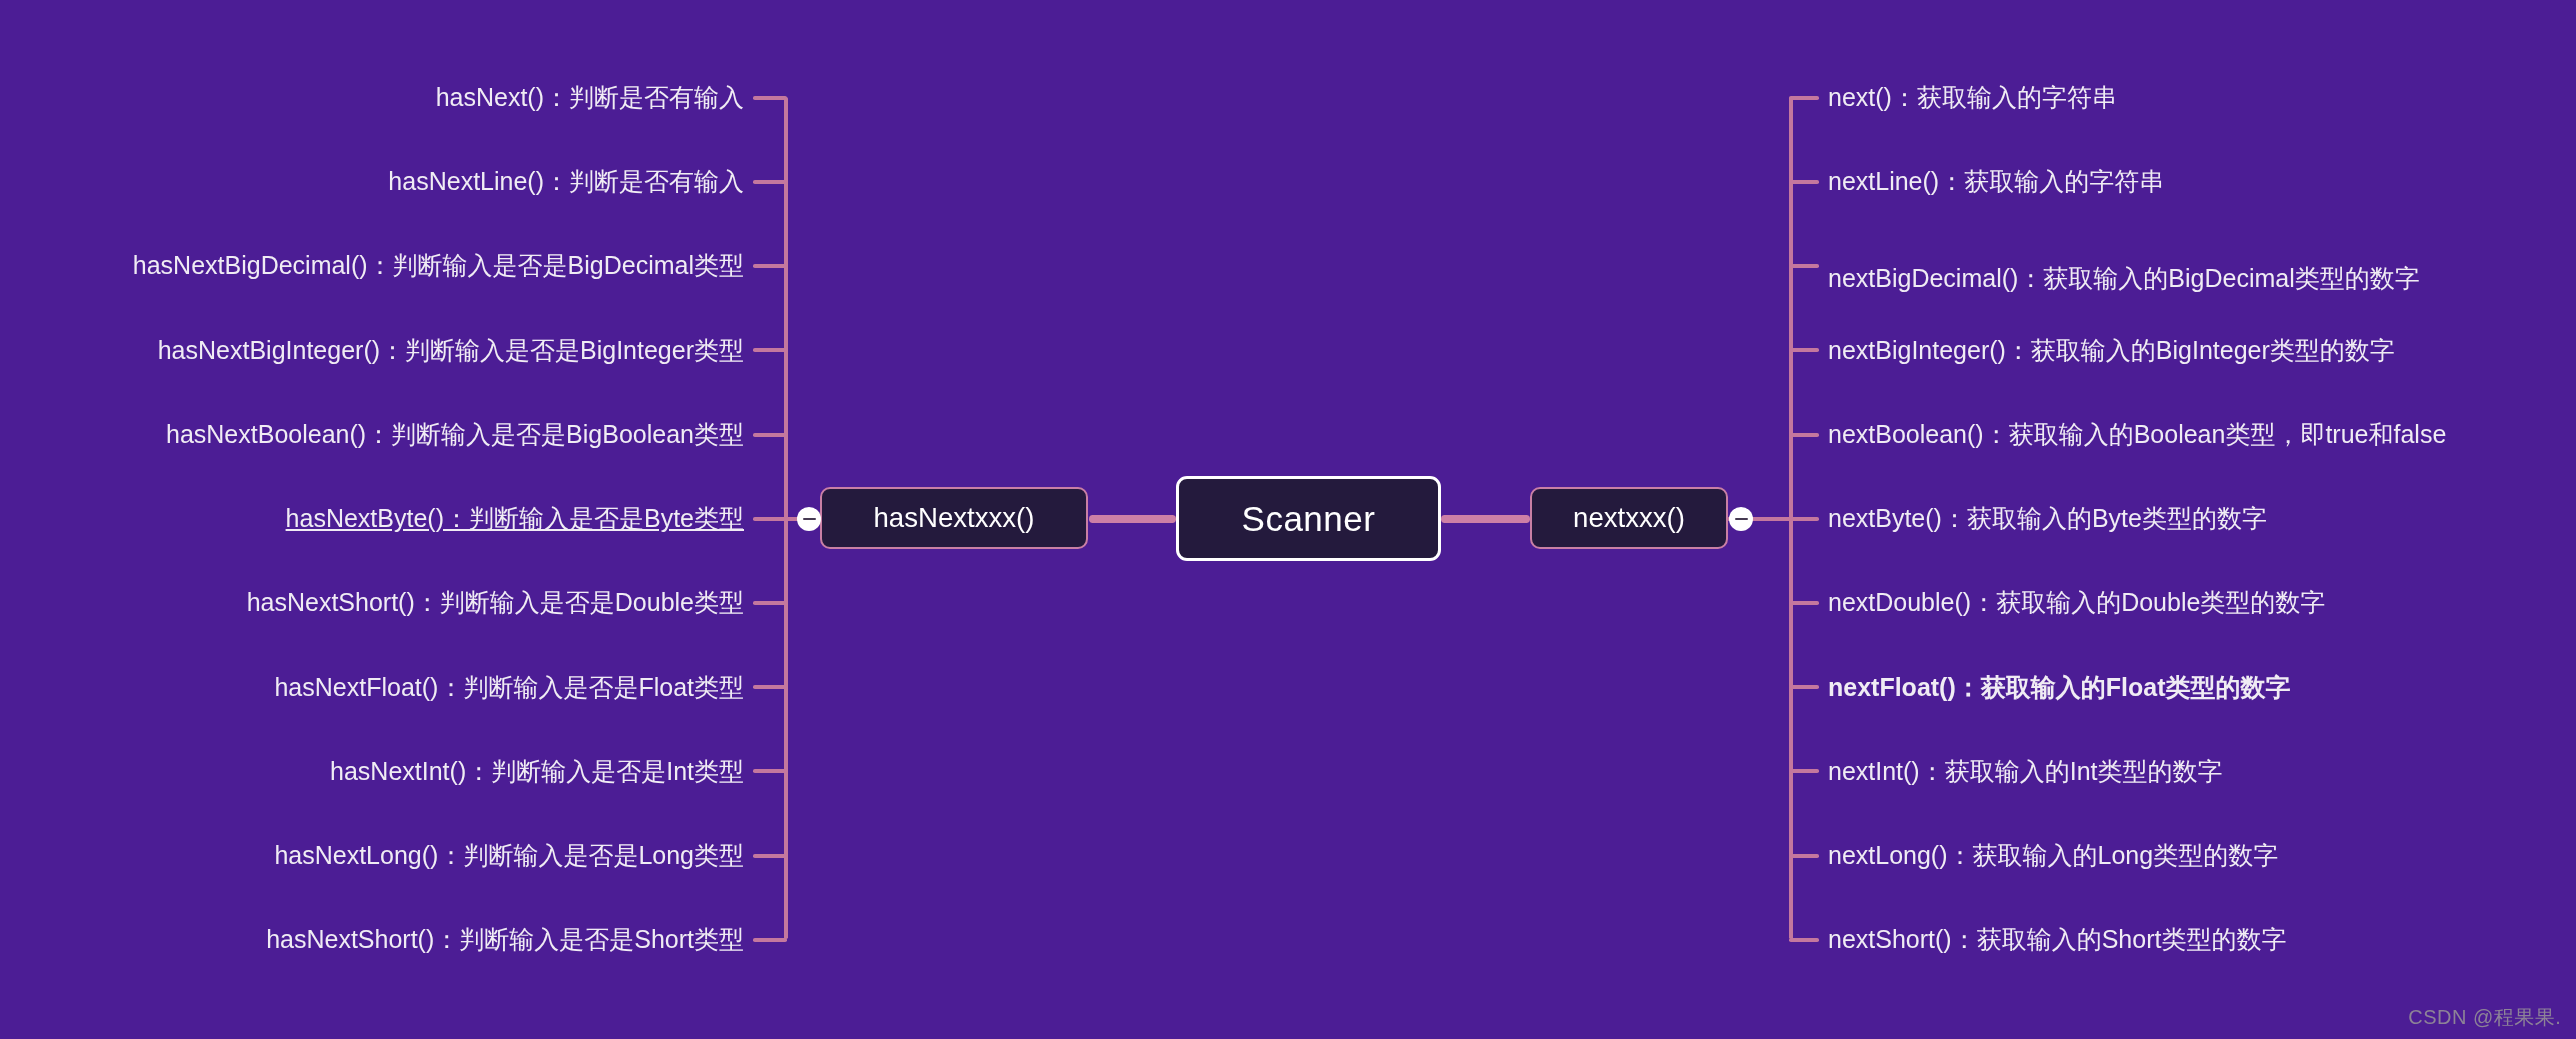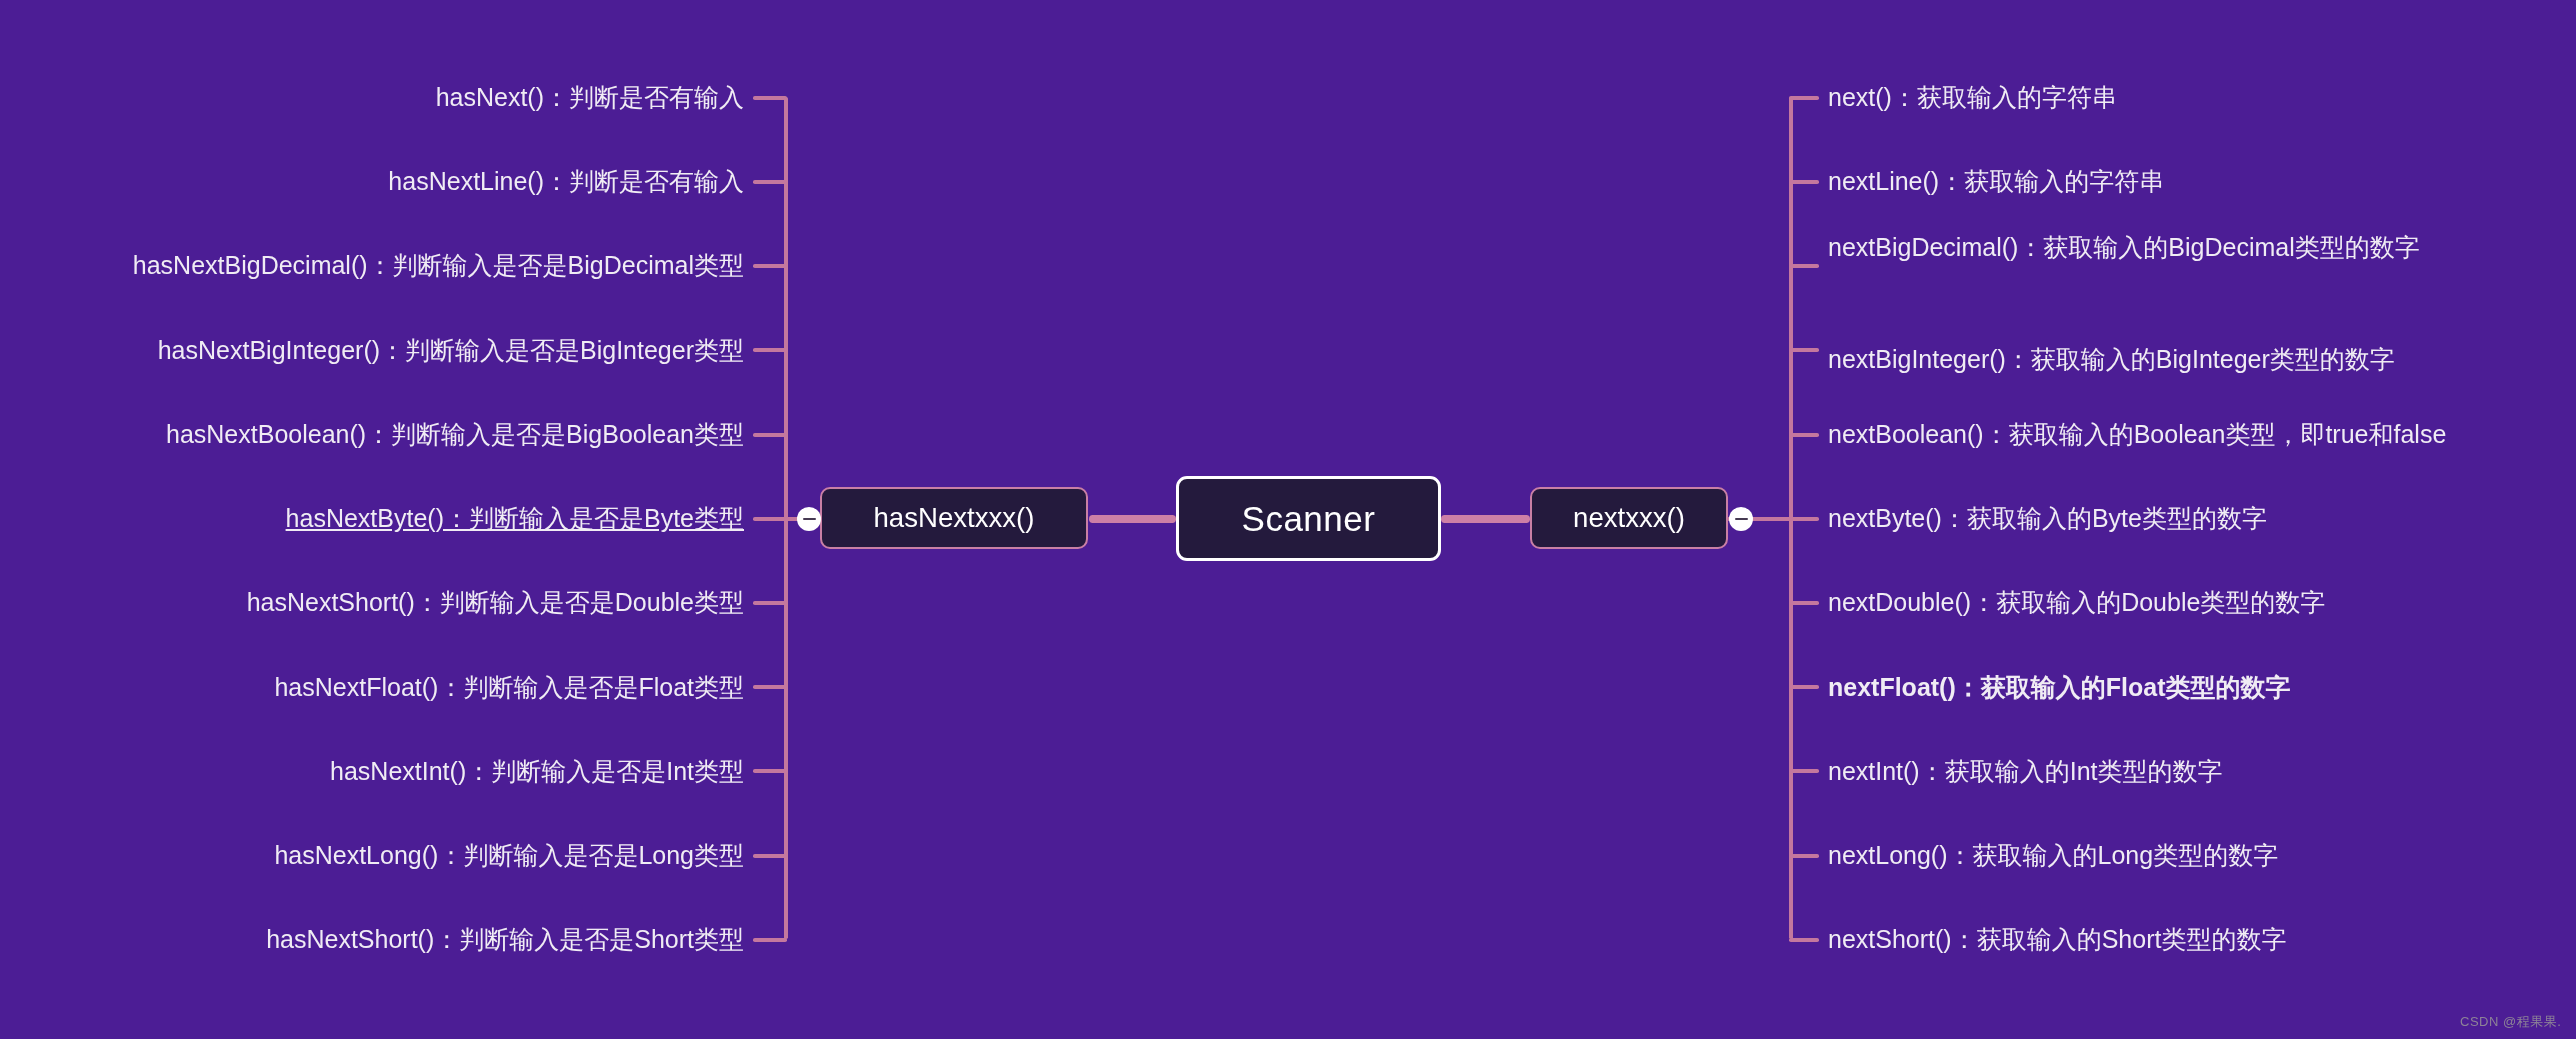--- a/index.html
+++ b/index.html
@@ -87,21 +87,21 @@
     height: 2.8px;
     background: #463a52;
     border-radius: 1.8px;
   }
 
   
   .watermark {
     position: absolute;
     right: 14.7px;
     bottom: 9.2px;
-    font-size: 13px;
+    font-size: 20px;
     color: #8d8397;
     letter-spacing: 0.5px;
   }
 </style>
 </head>
 <body>
 
 <div id="canvas">
 
   <div id="left-group">
@@ -152,23 +152,23 @@
   <div class="toggle" id="right-toggle" style="left: 1729px; top: 507px;"></div>
 
   <div class="spine" id="right-spine" style="left: 1789px; top: 97px; height: 842px;"></div>
 
   <div id="right-group">
       <div class="stub" style="left: 1789px; width: 30px; top: 96px;"></div>
       <div class="leaf-row" style="left: 1828px; top: 79px;">next()：获取输入的字符串</div>
       <div class="stub" style="left: 1789px; width: 30px; top: 180px;"></div>
       <div class="leaf-row" style="left: 1828px; top: 163px;">nextLine()：获取输入的字符串</div>
       <div class="stub" style="left: 1789px; width: 30px; top: 264px;"></div>
-      <div class="leaf-row" style="left: 1828px; top: 229px;">nextBigDecimal()：获取输入的BigDecimal类型的数字</div>
+      <div class="leaf-row" style="left: 1828px; top: 260px;">nextBigDecimal()：获取输入的BigDecimal类型的数字</div>
       <div class="stub" style="left: 1789px; width: 30px; top: 348px;"></div>
-      <div class="leaf-row" style="left: 1828px; top: 332px; margin-top: 9px;">nextBigInteger()：获取输入的BigInteger类型的数字</div>
+      <div class="leaf-row" style="left: 1828px; top: 332px;">nextBigInteger()：获取输入的BigInteger类型的数字</div>
       <div class="stub" style="left: 1789px; width: 30px; top: 433px;"></div>
       <div class="leaf-row" style="left: 1828px; top: 416px;">nextBoolean()：获取输入的Boolean类型，即true和false</div>
       <div class="stub" style="left: 1789px; width: 30px; top: 517px;"></div>
       <div class="leaf-row" style="left: 1828px; top: 500px;">nextByte()：获取输入的Byte类型的数字</div>
       <div class="stub" style="left: 1789px; width: 30px; top: 601px;"></div>
       <div class="leaf-row" style="left: 1828px; top: 584px;">nextDouble()：获取输入的Double类型的数字</div>
       <div class="stub" style="left: 1789px; width: 30px; top: 685px;"></div>
       <div class="leaf-row" style="left: 1828px; top: 669px; font-weight: bold;">nextFloat()：获取输入的Float类型的数字</div>
       <div class="stub" style="left: 1789px; width: 30px; top: 769px;"></div>
       <div class="leaf-row" style="left: 1828px; top: 753px;">nextInt()：获取输入的Int类型的数字</div>

